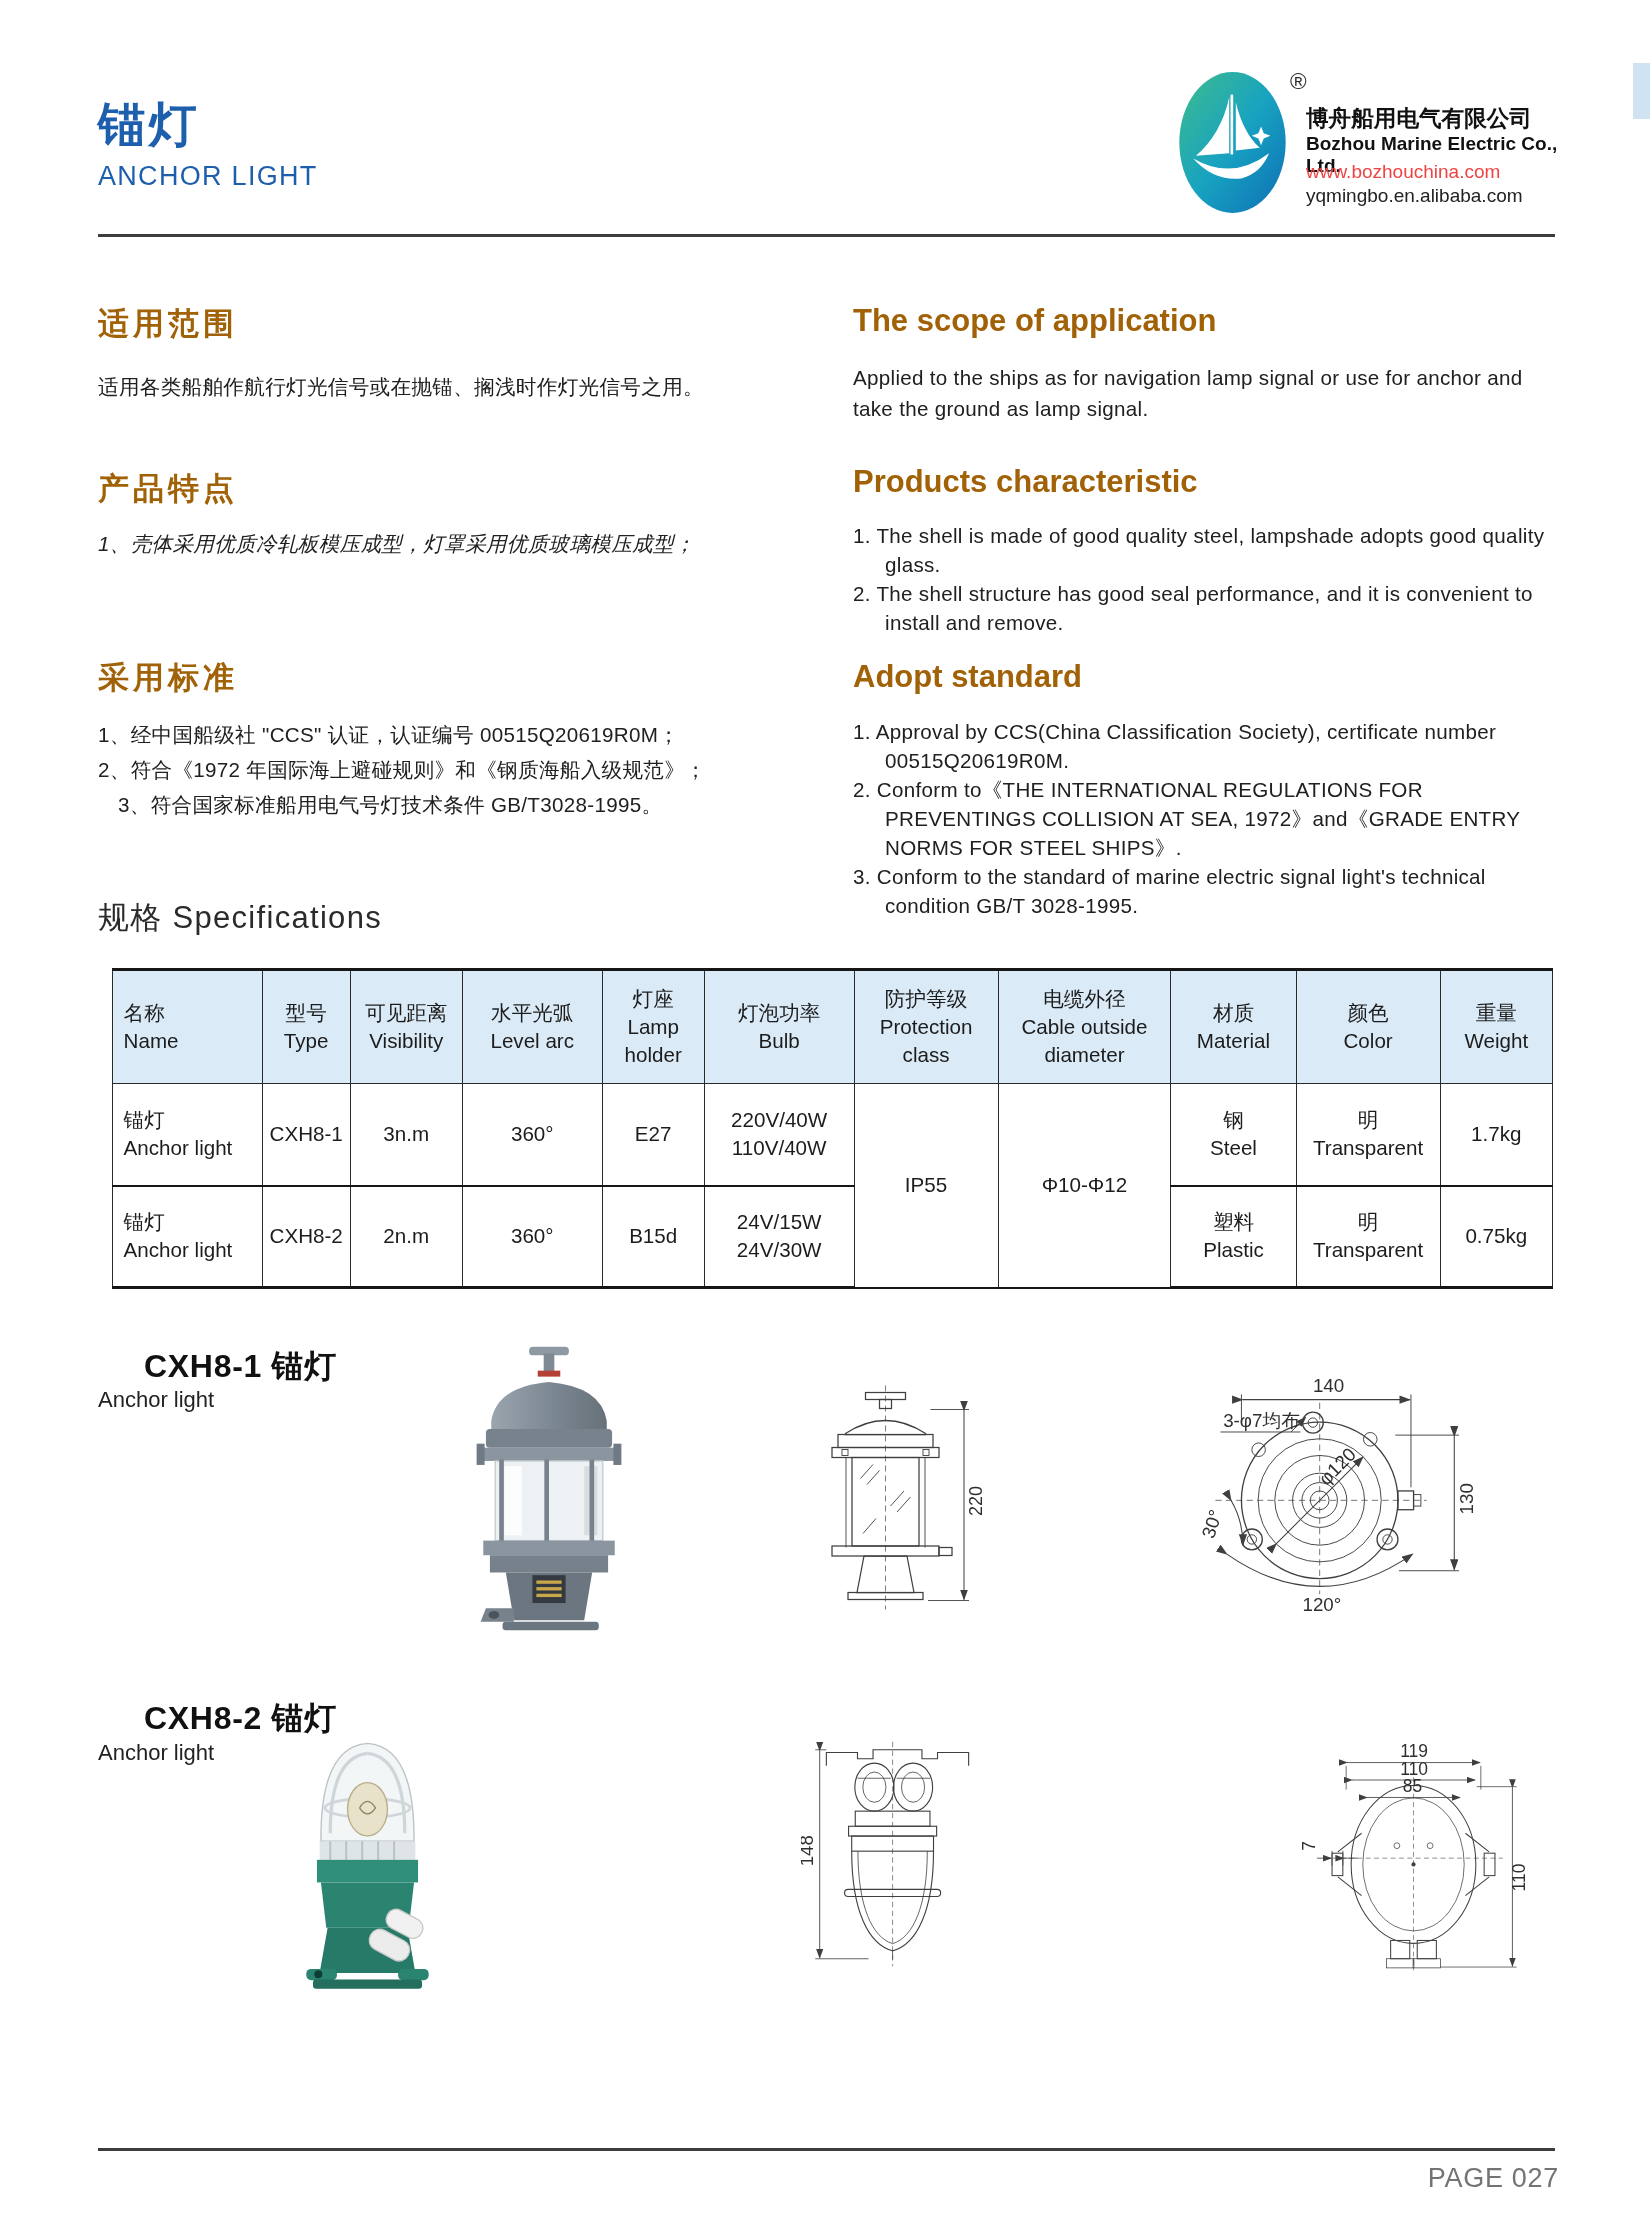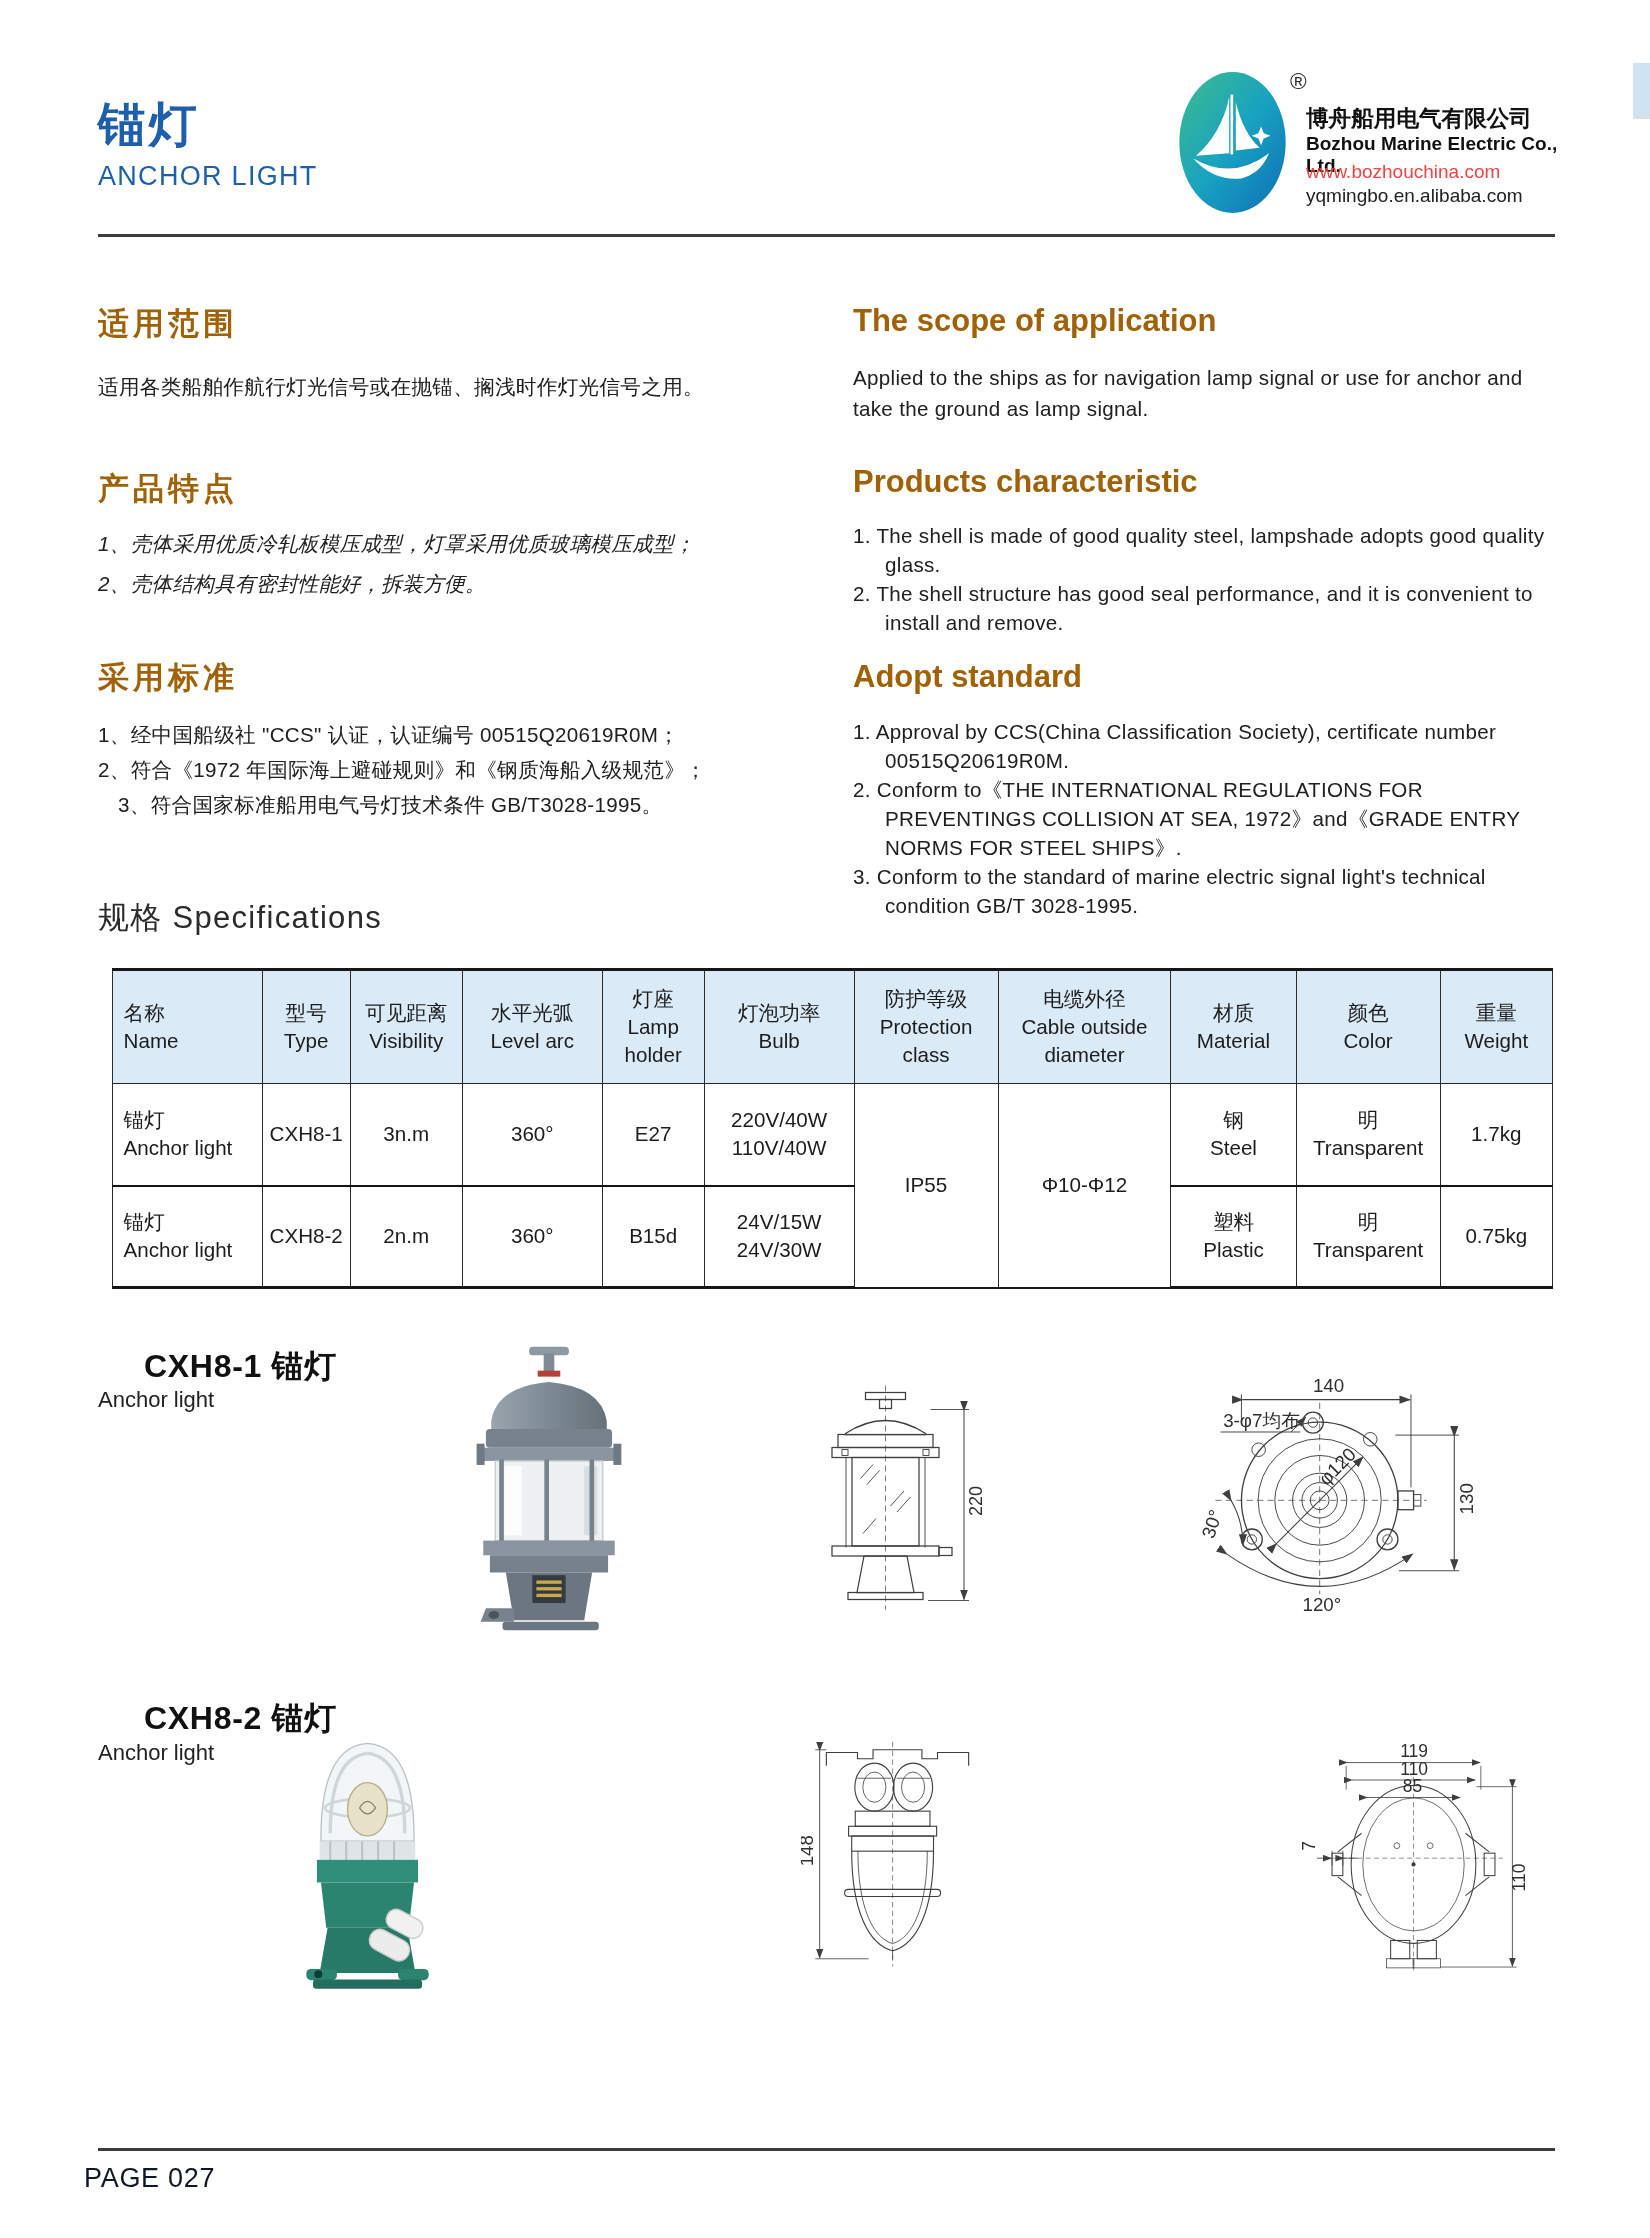--- a/index.html
+++ b/index.html
@@ -47,21 +47,21 @@
   .prod-head{position:absolute;font-size:32px;font-weight:700;color:#111;letter-spacing:0.7px;margin-left:46px;}
   .prod-sub{position:absolute;font-size:22px;color:#222;}
   .abs{position:absolute;}
   .dim{font-size:36px;fill:#2f2f2f;font-family:"Liberation Sans","DejaVu Sans",sans-serif;}
   .dim-s{font-size:42px;fill:#2f2f2f;font-family:"Liberation Sans","DejaVu Sans",sans-serif;}
   .ln{stroke:#3f3f3f;stroke-width:2.5;fill:none;}
   .ln-t{stroke:#3f3f3f;stroke-width:1.8;fill:none;}
   .dash{stroke:#5a5a5a;stroke-width:1.6;fill:none;stroke-dasharray:12 8;}
   .dimln{stroke:#3f3f3f;stroke-width:2;fill:none;}
   
-  .page-no{position:absolute;left:84px;top:2163px;width:1457px;text-align:left;font-size:27px;color:#0f172a;letter-spacing:0.7px;}
+  .page-no{position:absolute;left:102px;top:2163px;width:1457px;text-align:right;font-size:27px;color:#737373;letter-spacing:0.7px;}
 </style>
 </head>
 <body>
 
 <div class="page">
 
   <div class="title-zh">锚灯</div>
   <div class="title-en">ANCHOR LIGHT</div>
 
   <div class="logo-wrap">
@@ -89,21 +89,20 @@
   <div class="edge-strip"></div>
   <div class="rule top"></div>
 
   <div class="col left">
     <div class="h-sec h-zh" style="top:0;">适用范围</div>
     <div class="body-txt" style="top:68px;width:708px;">适用各类船舶作航行灯光信号或在抛锚、搁浅时作灯光信号之用。</div>
 
     <div class="h-sec h-zh" style="top:165px;">产品特点</div>
     <ul class="plain zh-list body-txt" style="top:221px;width:708px;font-style:italic;">
       <li>1、壳体采用优质冷轧板模压成型，灯罩采用优质玻璃模压成型；</li>
-      <li>2、壳体结构具有密封性能好，拆装方便。</li>
     </ul>
 
     <div class="h-sec h-zh" style="top:354px;">采用标准</div>
     <ul class="plain zh-list body-txt" style="top:414px;width:708px;line-height:35px;">
       <li style="line-height:35px;">1、经中国船级社 "CCS" 认证，认证编号 00515Q20619R0M；</li>
       <li style="line-height:35px;">2、符合《1972 年国际海上避碰规则》和《钢质海船入级规范》；</li>
       <li style="line-height:35px;margin-left:20px;">3、符合国家标准船用电气号灯技术条件 GB/T3028-1995。</li>
     </ul>
   </div>
 

